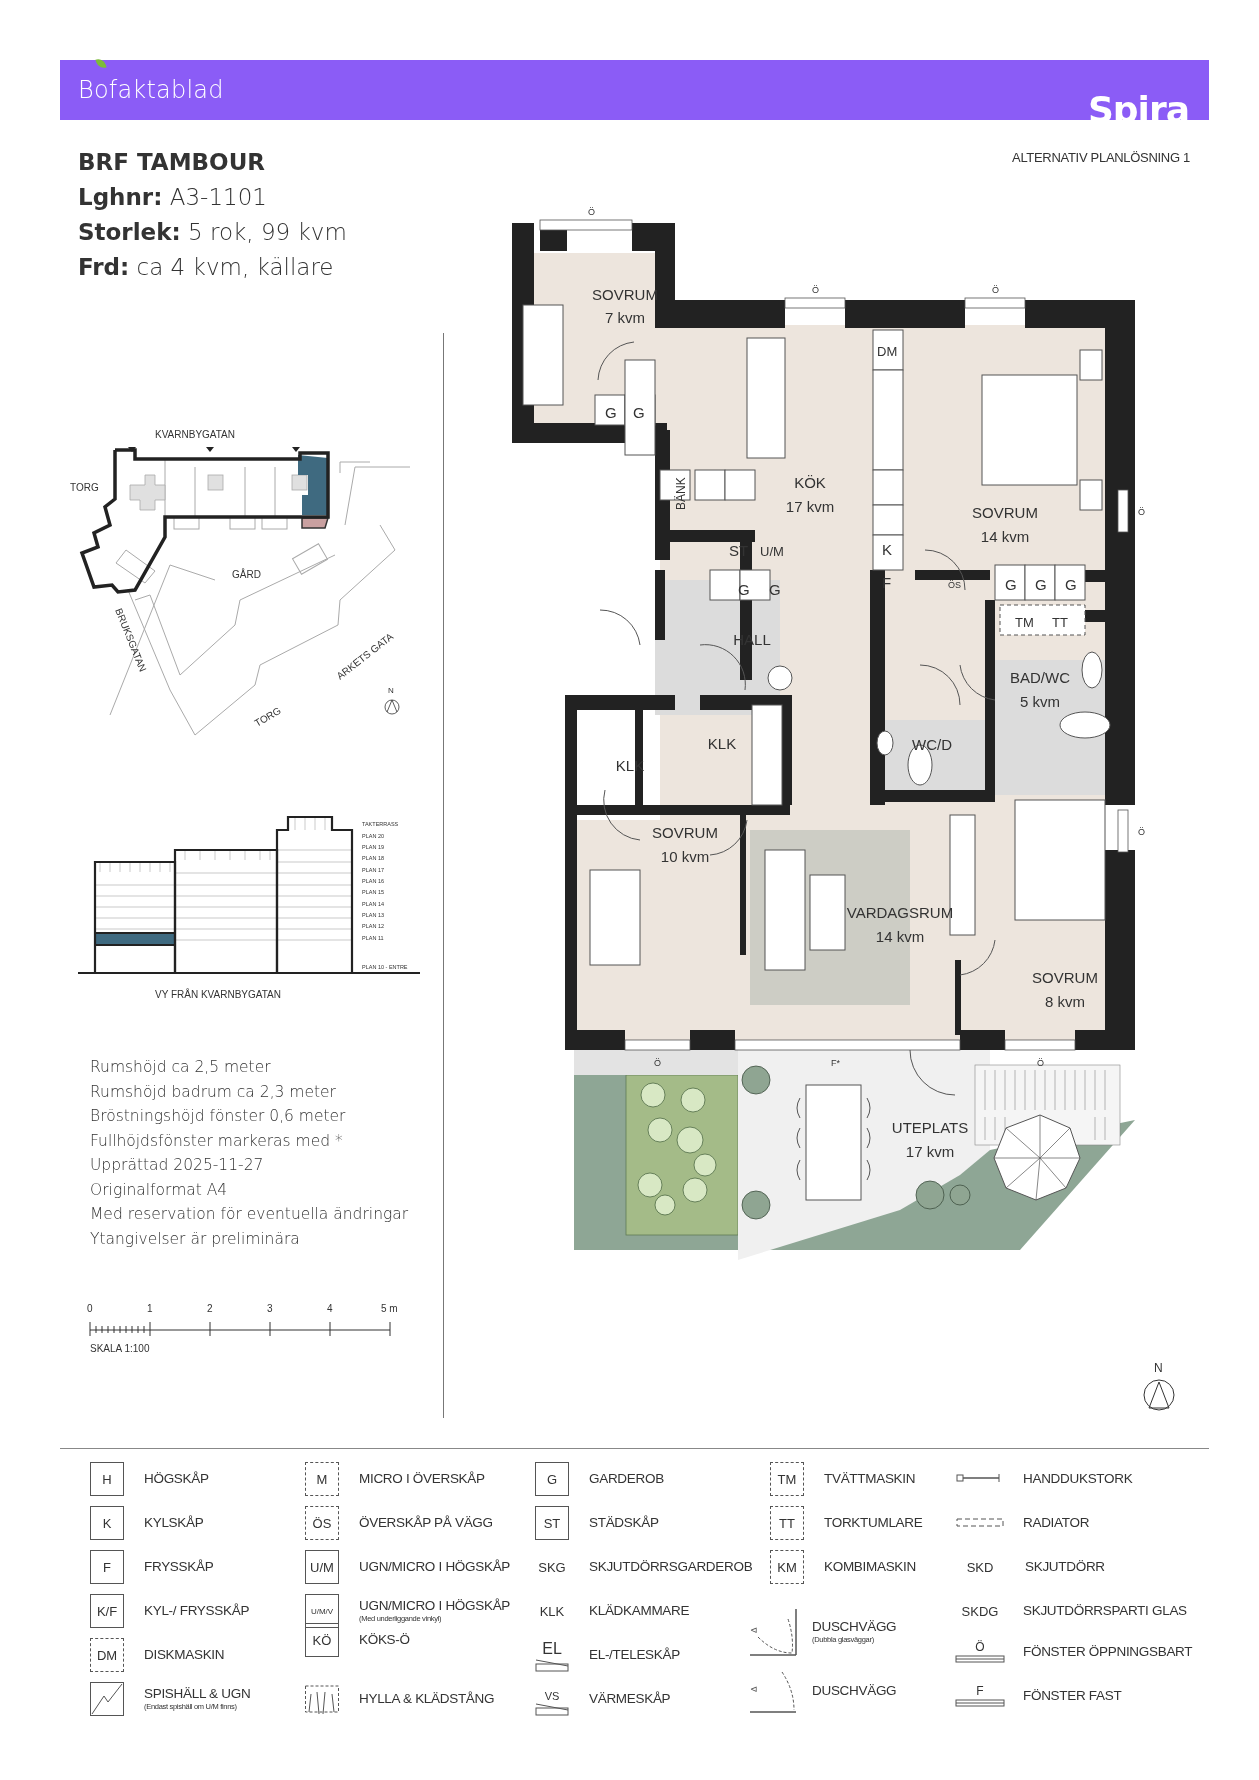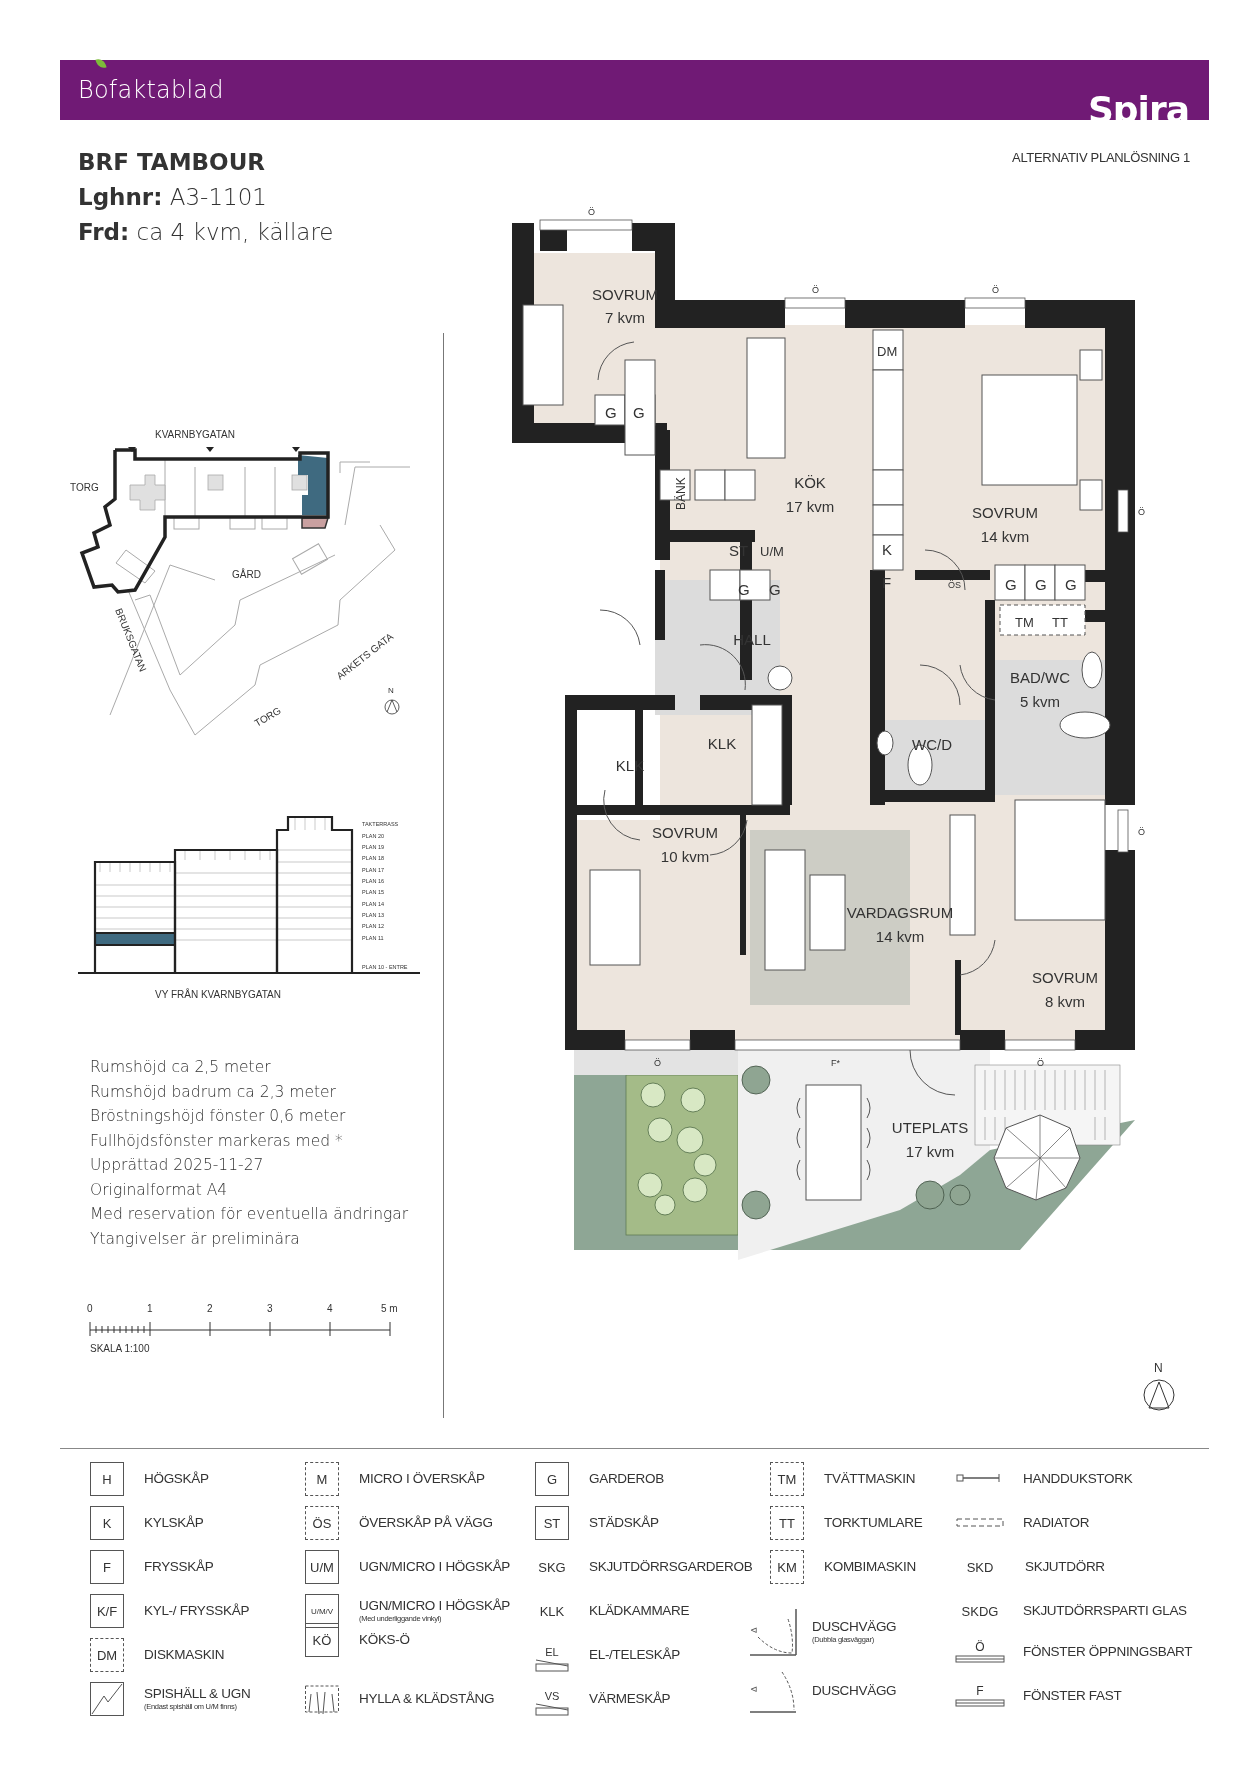--- a/index.html
+++ b/index.html
@@ -1,17 +1,17 @@
 <!DOCTYPE html>
 <html><head>
 <meta charset="utf-8">
 <style>
   * { box-sizing: border-box; margin: 0; padding: 0; }
   body { width: 1259px; height: 1780px; background: #ffffff; font-family: "Liberation Sans", sans-serif; color: #222; position: relative; overflow: hidden; }
-  .header { position: absolute; left: 60px; top: 60px; width: 1149px; height: 60px; background: #701a75; display: flex; align-items: center; justify-content: space-between; padding: 0 20px 0 18px; }
+  .header { position: absolute; left: 60px; top: 60px; width: 1149px; height: 60px; background: #8b5cf6; display: flex; align-items: center; justify-content: space-between; padding: 0 20px 0 18px; }
   .header-title { color: #fff; font-size: 24px; font-family: "DejaVu Sans", sans-serif; font-weight: 300; letter-spacing: 0.2px; }
   .logo { display: flex; flex-direction: column; align-items: flex-end; color: #fff; line-height: 1; }
   .logo-name { font-size: 36px; font-weight: bold; font-family: "DejaVu Sans", sans-serif; position: relative; letter-spacing: -1px; margin-top: 48px; }
   .logo-leaf { position: absolute; left: 37px; top: -2px; width: 8px; height: 11px; background: #7dbb3a; border-radius: 0 8px 0 8px; transform: rotate(-20deg); }
   .logo-sub { font-size: 7px; font-weight: bold; margin-top: 1px; letter-spacing: 0.5px; }
   .info { position: absolute; left: 78px; top: 145px; }
   .info-line { font-size: 23px; line-height: 35px; color: #333; font-family: "DejaVu Sans", sans-serif; font-weight: 300; }
   .info-line b { font-weight: bold; text-align: right; }
   .alt-label { position: absolute; right: 69px; top: 150px; font-size: 13px; color: #333; letter-spacing: -0.3px; }
   .vdivider { position: absolute; left: 443px; top: 333px; width: 1px; height: 1085px; background: #777; }
@@ -42,20 +42,21 @@
   <div class="logo">
     <span class="logo-name">Spira</span>
     <span class="logo-leaf"></span>
     <span class="logo-sub">Bostäder</span>
   </div>
 </div>
 
 <div class="info">
   <div class="info-line"><b>BRF TAMBOUR</b></div>
   <div class="info-line"><b>Lghnr:</b> <span>A3-1101</span></div>
+  <div class="info-line"><b>Storlek:</b> <span>5 rok, 99 kvm</span></div>
   <div class="info-line"><b>Frd:</b> <span>ca 4 kvm, källare</span></div>
 </div>
 <div class="alt-label">ALTERNATIV PLANLÖSNING 1</div>
 
 <div class="vdivider"></div>
 <div class="hdivider"></div>
 
 <svg class="siteplan" viewBox="0 0 350 320">
   <g fill="none" stroke="#aaa" stroke-width="1">
     <polygon points="46,138 56,125 85,146 75,158"></polygon>
@@ -522,21 +523,21 @@
   <div class="lg-item" style="left:455px;top:88px">
       <div class="lg-sym plain">SKG</div>
       <div class="lg-text">SKJUTDÖRRSGARDEROB</div>
     </div>
   <div class="lg-item" style="left:455px;top:132px">
       <div class="lg-sym plain">KLK</div>
       <div class="lg-text">KLÄDKAMMARE</div>
     </div>
   <div class="lg-item" style="left:455px;top:176px">
     <div class="lg-sym plain" style="flex-direction:column;justify-content:flex-end">
-        <span style="font-size:11px">EL</span>
+        <span style="font-size:16px">EL</span>
         <svg width="34" height="14" viewBox="0 0 34 14">
           <polyline points="1,2 33,8" fill="none" stroke="#555"></polyline>
           <rect x="1" y="6" width="32" height="7" fill="none" stroke="#555"></rect>
         </svg>
       </div>
     <div class="lg-text">EL-/TELESKÅP</div>
   </div>
   <div class="lg-item" style="left:455px;top:220px">
     <div class="lg-sym plain" style="flex-direction:column;justify-content:flex-end">
         <span style="font-size:11px">VS</span>

